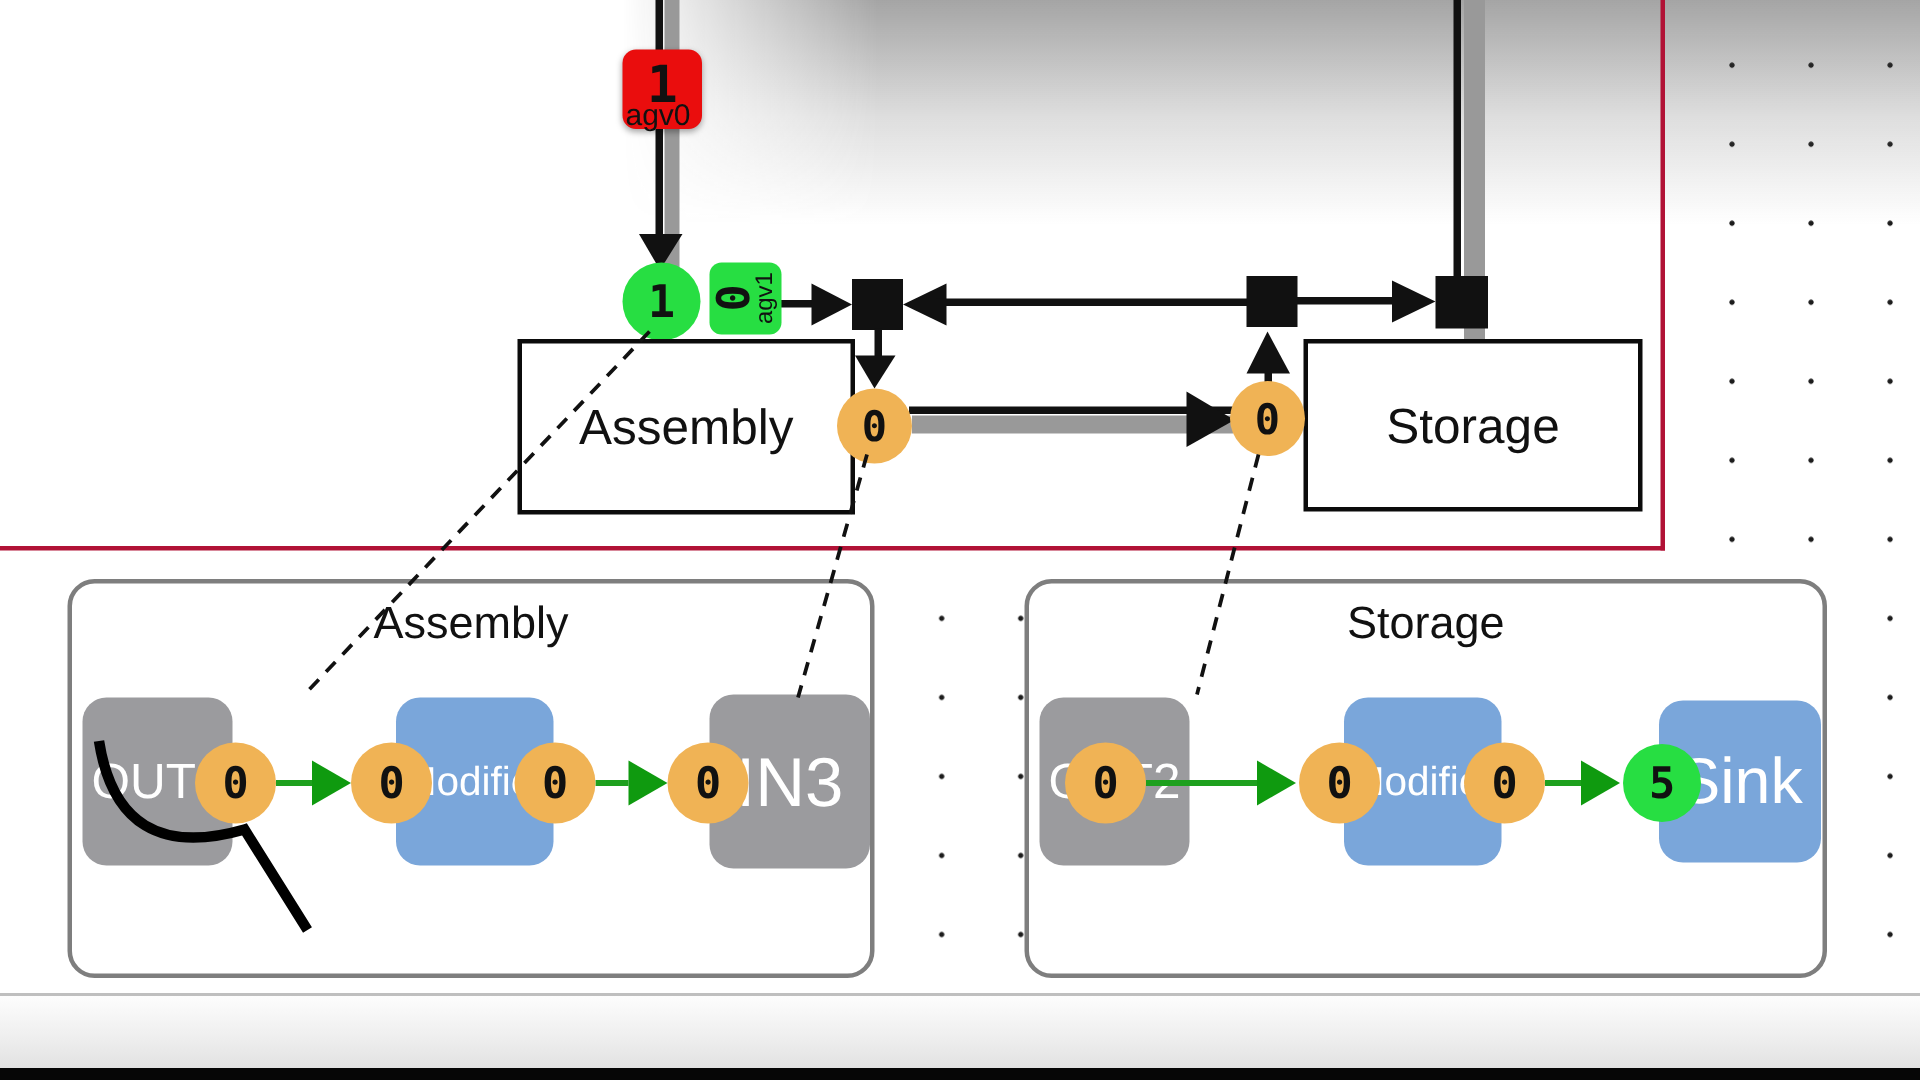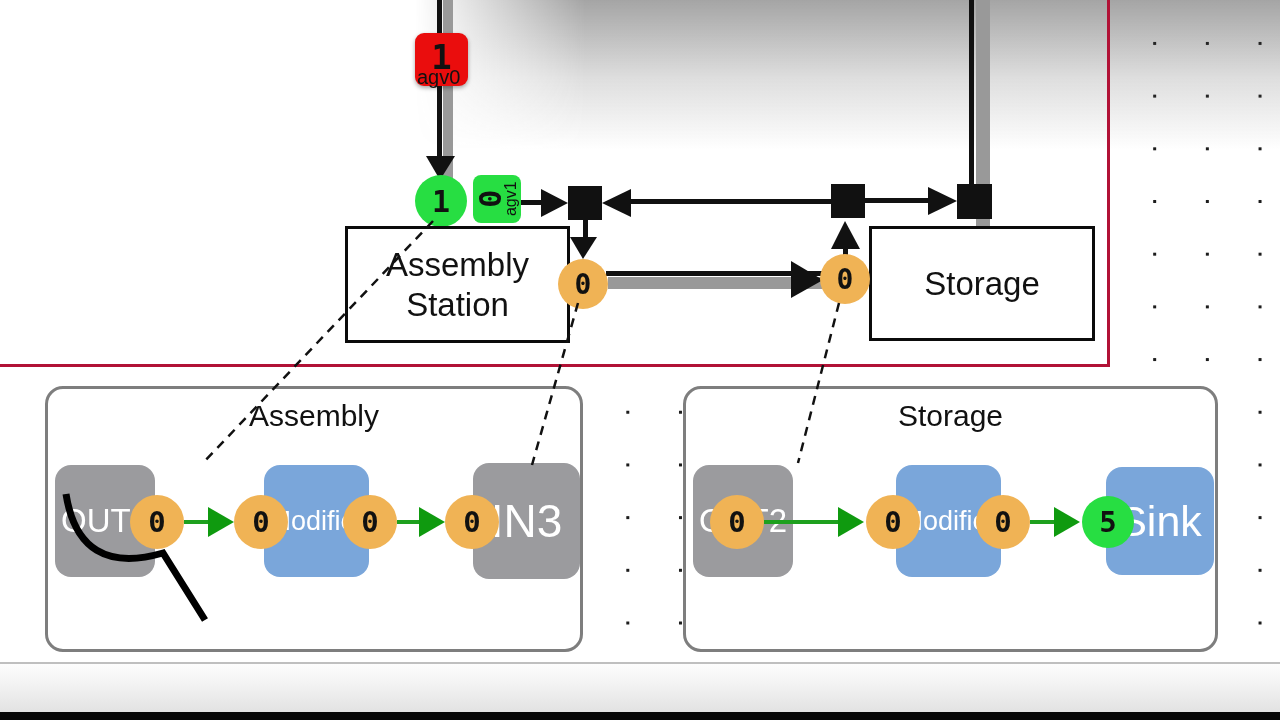--- a/index.html
+++ b/index.html
@@ -122,21 +122,20 @@
 
   <div class="node agv-green">
     <span class="rot">
       <span class="mono cnt">0</span>
       <span class="lbl">agv1</span>
     </span>
   </div>
 
   <div class="node station st-assembly">
     <span>Assembly</span>
-    <span>Station</span>
   </div>
 
   <div class="node station st-storage">
     <span>Storage</span>
   </div>
 
   <div class="node q-orange qa">
     <span class="mono cnt">0</span>
   </div>
 

